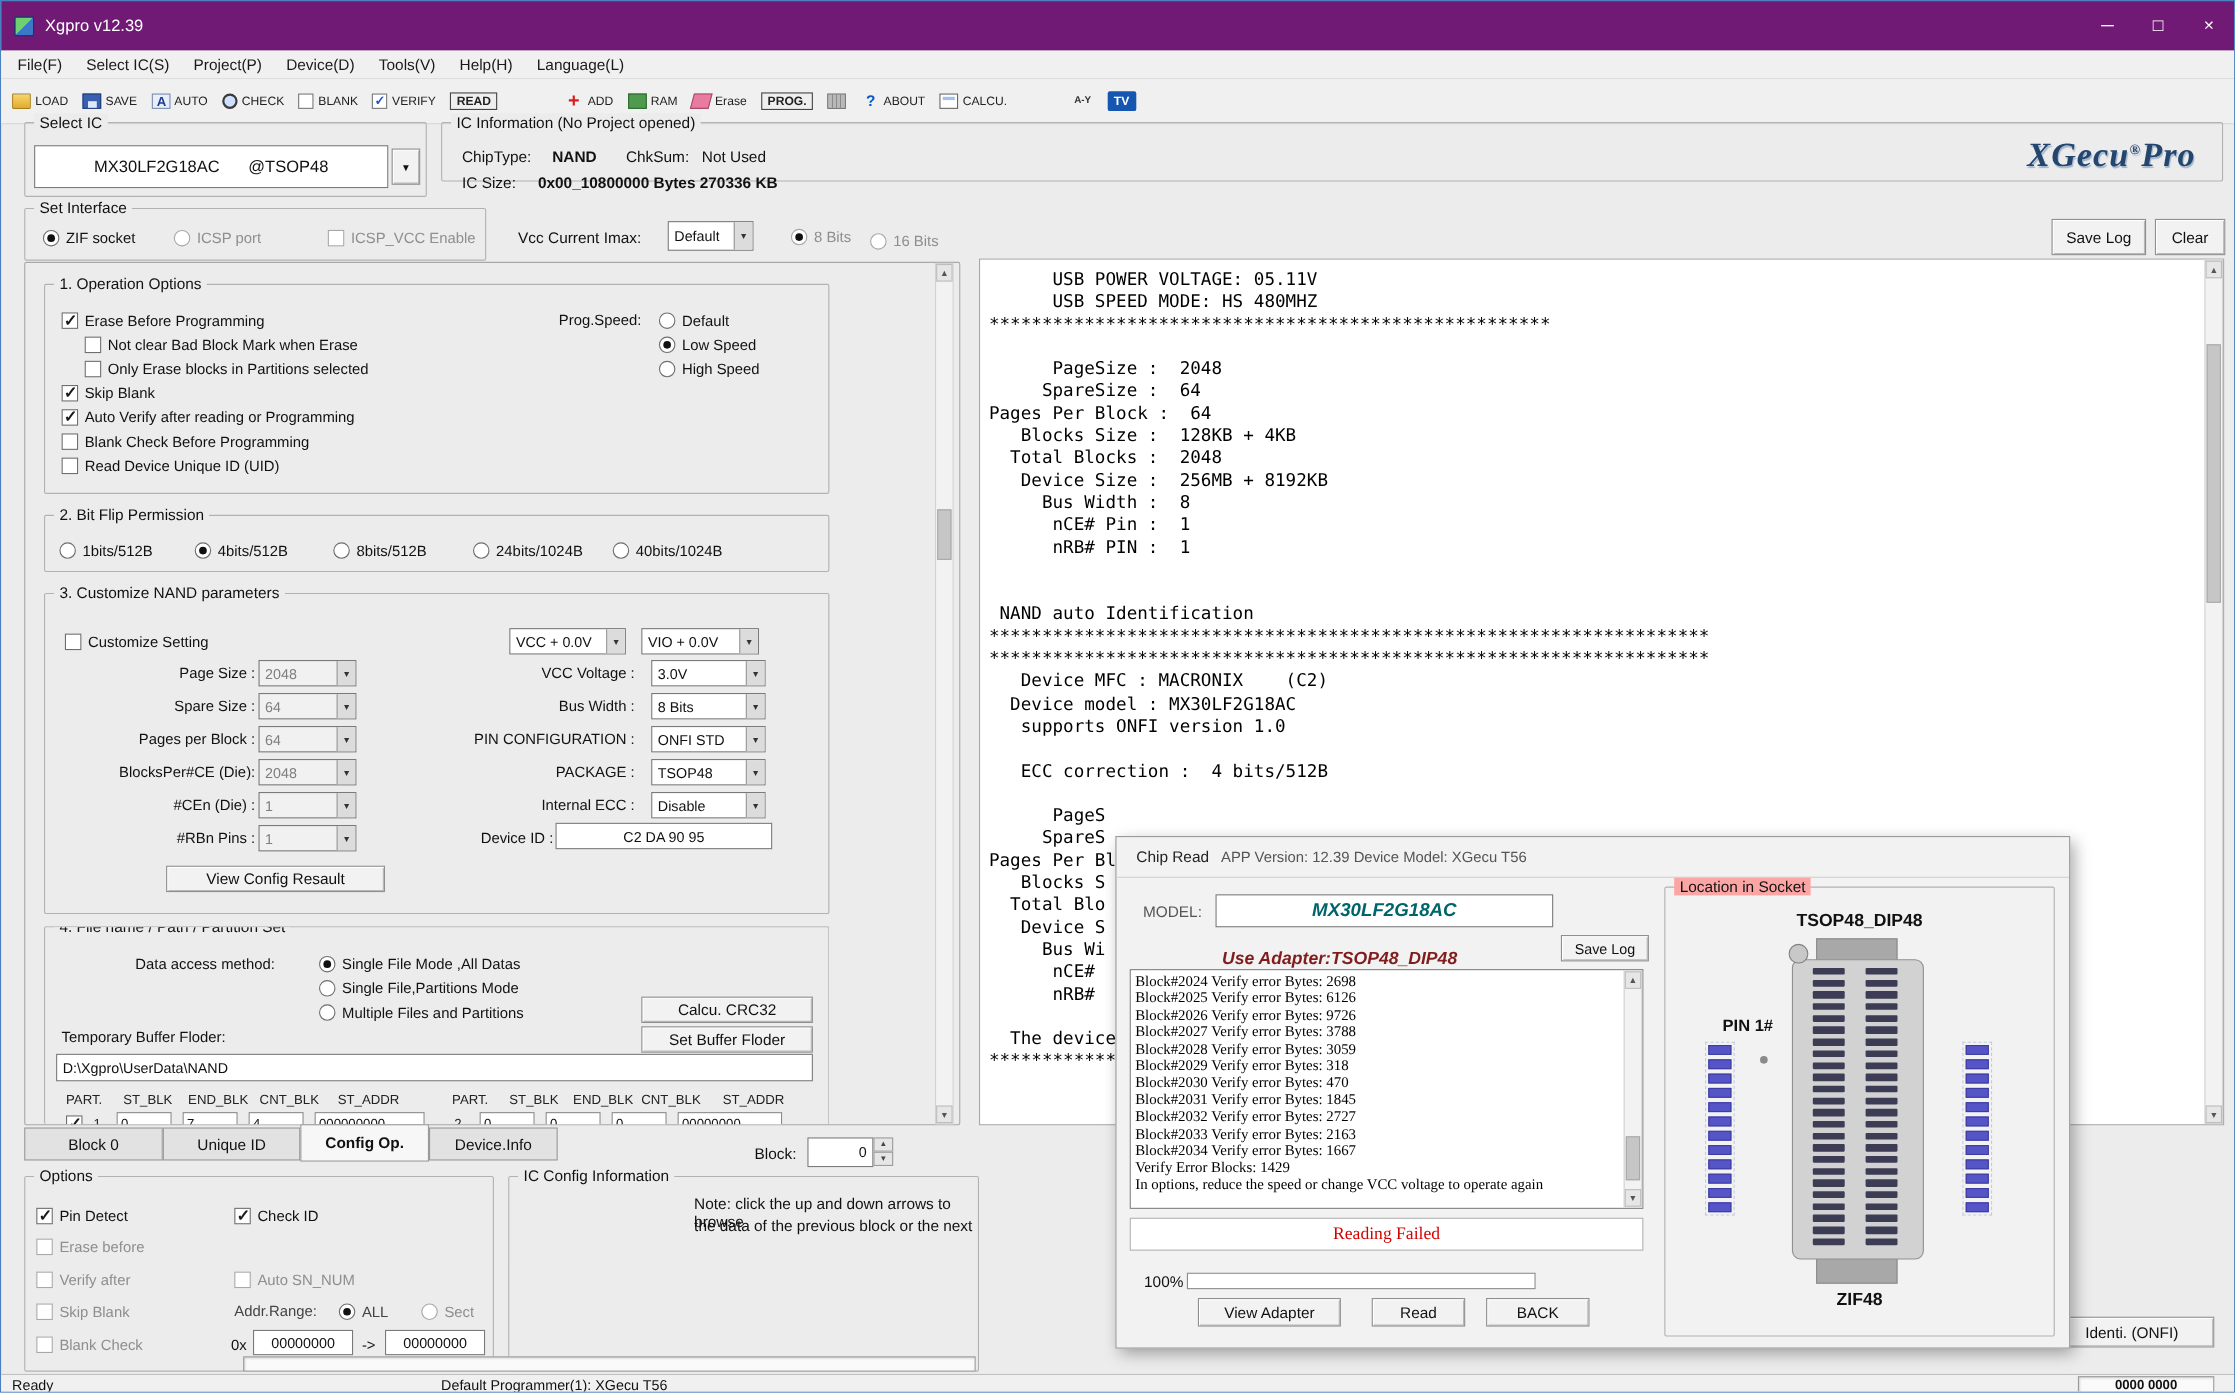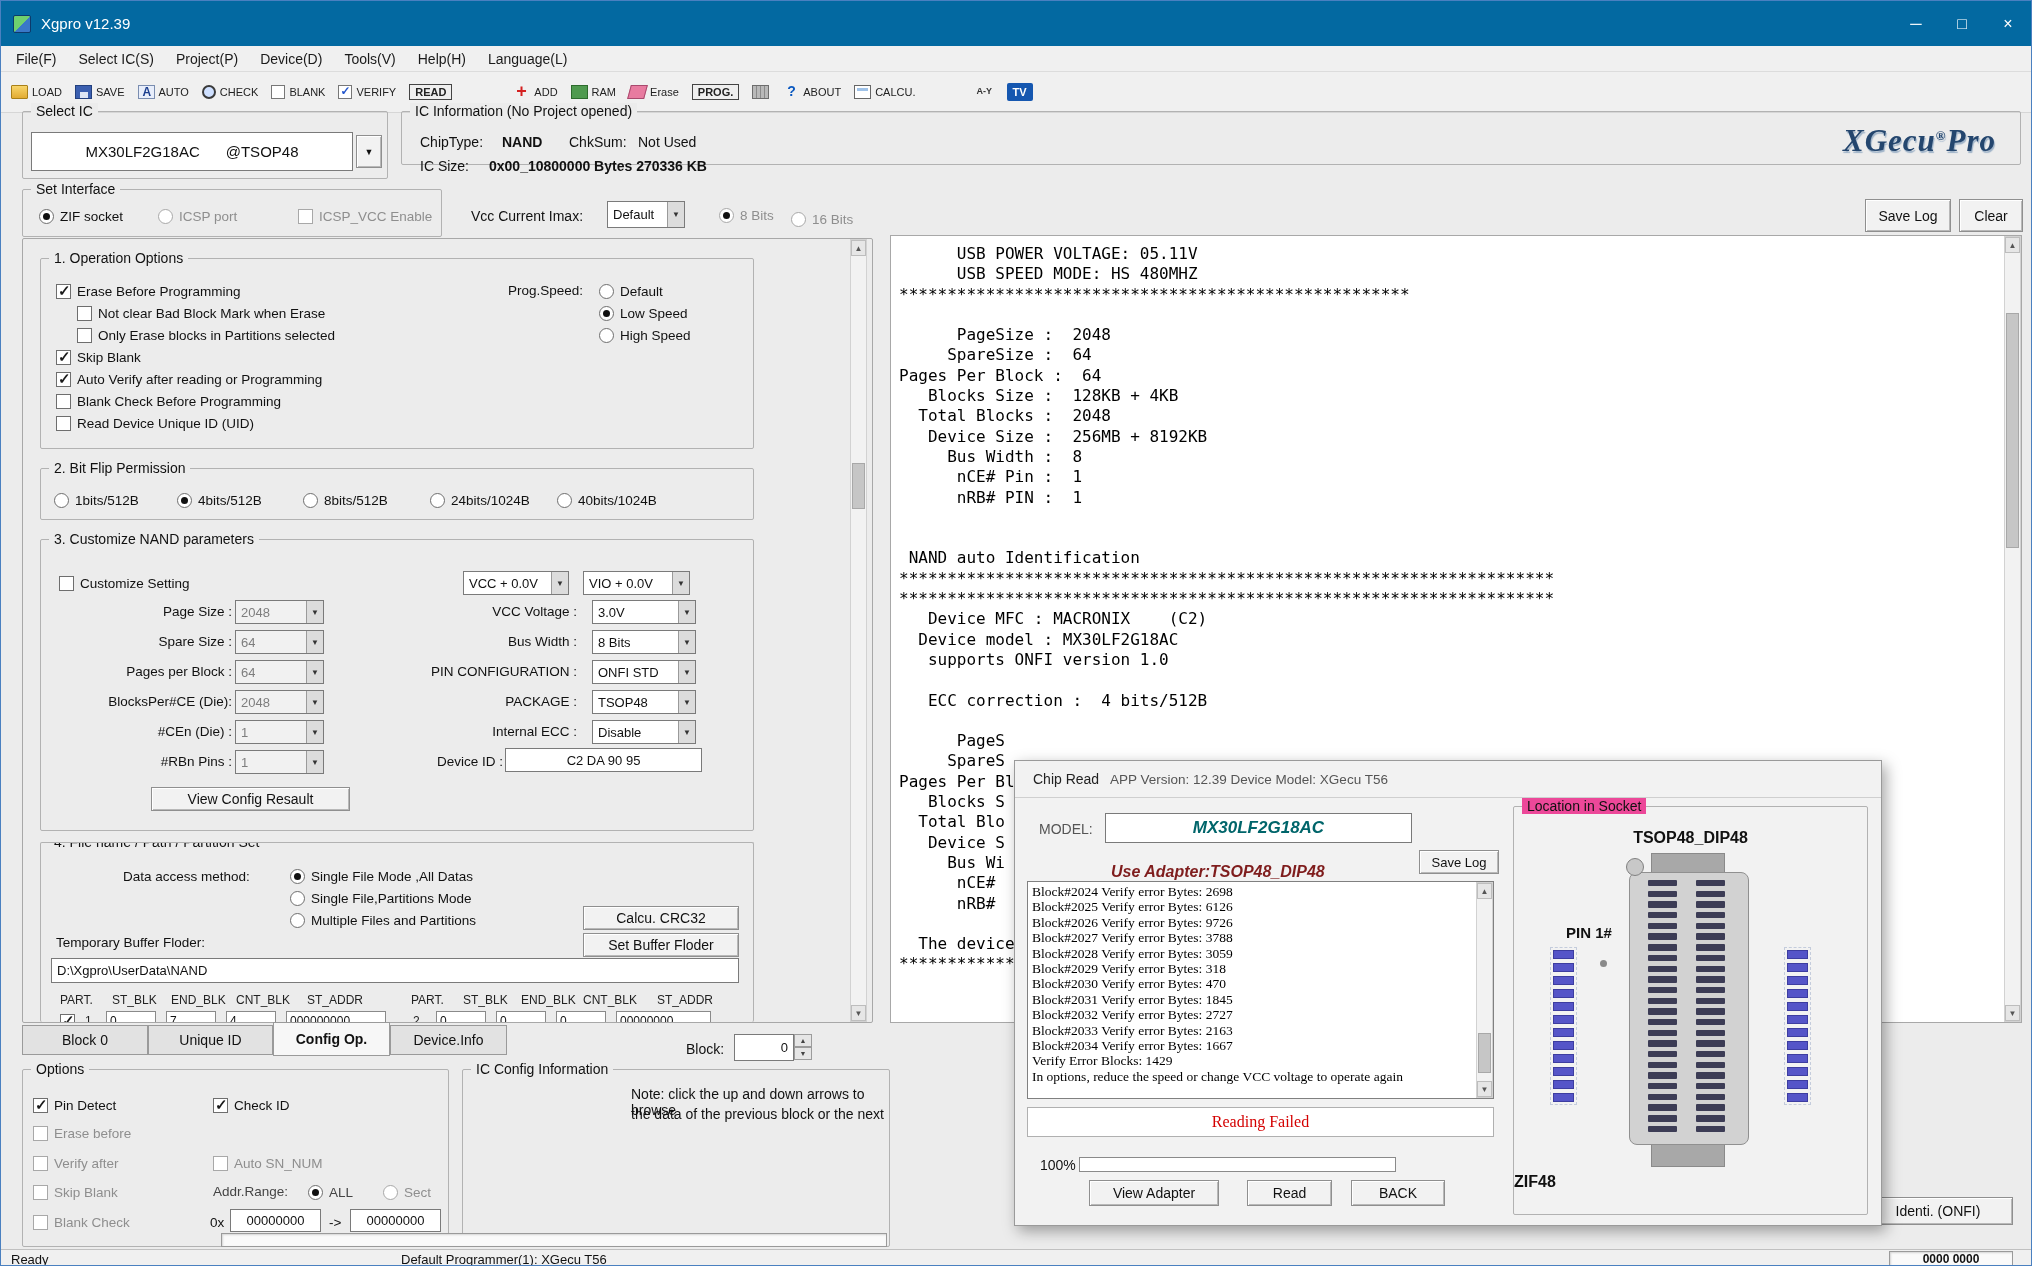--- a/index.html
+++ b/index.html
@@ -34,21 +34,21 @@
 [data-name="ram-chip-icon"]{background:#4f9a4f;border:1px solid #2d6b2d;}
 [data-name="eraser-icon"]{background:#e87ba0;border:1px solid #a84a6e;transform:skewX(-15deg);}
 [data-name="ic-grid-icon"]{background:repeating-linear-gradient(90deg,#b9b9b9 0 3px,#8a8a8a 3px 4px);border:1px solid #6d6d6d;}
 [data-name="question-icon"]::before{content:"?";color:#0a58c0;font-weight:bold;font-size:14px;position:absolute;left:5px;top:-2px;}
 [data-name="calculator-icon"]{background:#fff;border:1px solid #666;}
 [data-name="calculator-icon"]::before{content:"";position:absolute;left:2px;top:2px;right:2px;height:3px;background:#9fc2e8;}
 [data-name="ab-to-y-icon"]::before{content:"A-Y";font-size:9px;font-weight:bold;color:#333;position:absolute;left:0;top:1px;}
 
 .groupbox{position:absolute;border:1px solid #b2b2b2;border-radius:2px;}
 .gb-label{position:absolute;top:-9px;left:8px;background:#ececec;padding:0 5px;font-size:14px;white-space:nowrap;}
-.gb-label.on-dialog{background:#ec4899;}
+.gb-label.on-dialog{background:#fca5a5;}
 .btn{position:absolute;background:#f2f2f2;border:1px solid #8f8f8f;box-shadow:inset 1px 1px 0 #fff,inset -1px -1px 0 #b8b8b8;font-size:14px;display:flex;align-items:center;justify-content:center;cursor:default;white-space:nowrap;}
 .row{position:absolute;display:flex;align-items:center;gap:6px;height:20px;}
 .row .lbl{white-space:nowrap;font-size:13.5px;}
 .row.dis{color:#8e8e8e;}
 .row.dis .cb,.row.dis .rd{border-color:#a8a8a8;}
 .cb{display:inline-block;width:15px;height:15px;background:#fff;border:1px solid #6e6e6e;position:relative;flex:none;}
 .cb.checked::after{content:"\2713";position:absolute;left:1px;top:-3px;font-size:15px;font-weight:bold;color:#1a1a1a;}
 .rd{display:inline-block;width:15px;height:15px;border:1px solid #6e6e6e;border-radius:50%;background:#fff;position:relative;flex:none;}
 .rd.sel::after{content:"";position:absolute;left:3px;top:3px;width:7px;height:7px;border-radius:50%;background:#111;}
 .dd{position:absolute;background:#fff;border:1px solid #7a7a7a;display:flex;align-items:center;font-size:13px;padding-left:5px;}
@@ -80,21 +80,21 @@
 .sunken{background:#fafafa;border:1px solid #9a9a9a;box-shadow:inset 1px 1px 2px rgba(0,0,0,.15);}
 .hdr-cell{position:absolute;font-size:12px;color:#222;white-space:nowrap;}
 .part-box{position:absolute;background:#fff;border:1px solid #8a8a8a;font-size:12px;display:flex;align-items:center;padding:0 3px;height:20px;}
 .brand{position:absolute;left:1842px;top:122px;font-family:"Liberation Serif",serif;font-style:italic;font-weight:bold;font-size:31px;color:#24466e;text-shadow:1px 2px 1px #9fb3c8;letter-spacing:1px;}
 .brand sup{font-size:13px;}
 .spin-btn{position:absolute;width:18px;height:13px;background:#e6e6e6;border:1px solid #9c9c9c;font-size:7px;color:#444;display:flex;align-items:center;justify-content:center;}
 </style>
 </head>
 <body>
 
-<div class="titlebar" data-name="titlebar" style="background: #0369a1; justify-content: space-between;">
+<div class="titlebar" data-name="titlebar" style="background: #701a75; justify-content: space-between;">
   <span class="app-icon" data-name="app-icon"></span>
   <span class="title-text" data-name="window-title">Xgpro v12.39</span>
   <div class="win-controls" data-name="window-controls">
     <div class="win-btn" data-name="minimize-button">─</div>
     <div class="win-btn" data-name="maximize-button">□</div>
     <div class="win-btn" data-name="close-button">×</div>
   </div>
 </div>
 
 <div class="menubar" data-name="menu-bar">
@@ -664,15 +664,15 @@
         <div class="pin" data-name="adapter-pin" style="background: rgb(85, 85, 200);"></div>
         <div class="pin" data-name="adapter-pin" style="background: rgb(85, 85, 200);"></div>
         <div class="pin" data-name="adapter-pin" style="background: rgb(85, 85, 200);"></div>
         <div class="pin" data-name="adapter-pin" style="background: rgb(85, 85, 200);"></div>
         <div class="pin" data-name="adapter-pin" style="background: rgb(85, 85, 200);"></div>
         <div class="pin" data-name="adapter-pin" style="background: rgb(85, 85, 200);"></div>
         <div class="pin" data-name="adapter-pin" style="background: rgb(85, 85, 200);"></div>
       </div>
     <span class="abs" style="left:52px;top:117px;font-weight:bold;font-size:15px;" data-name="pin1-label">PIN 1#</span>
     <div class="abs" style="left:86px;top:153px;width:7px;height:7px;border-radius:50%;background:#8a8a8a;" data-name="pin1-dot-icon"></div>
-    <div class="abs" style="left:0;top:366px;width:100%;font-weight:bold;font-size:16px;" data-name="zif48-label">ZIF48</div>
+    <div class="abs" style="left:0;top:366px;width:100%;text-align:center;font-weight:bold;font-size:16px;" data-name="zif48-label">ZIF48</div>
   </div>
 </div>
 
 </body></html>

